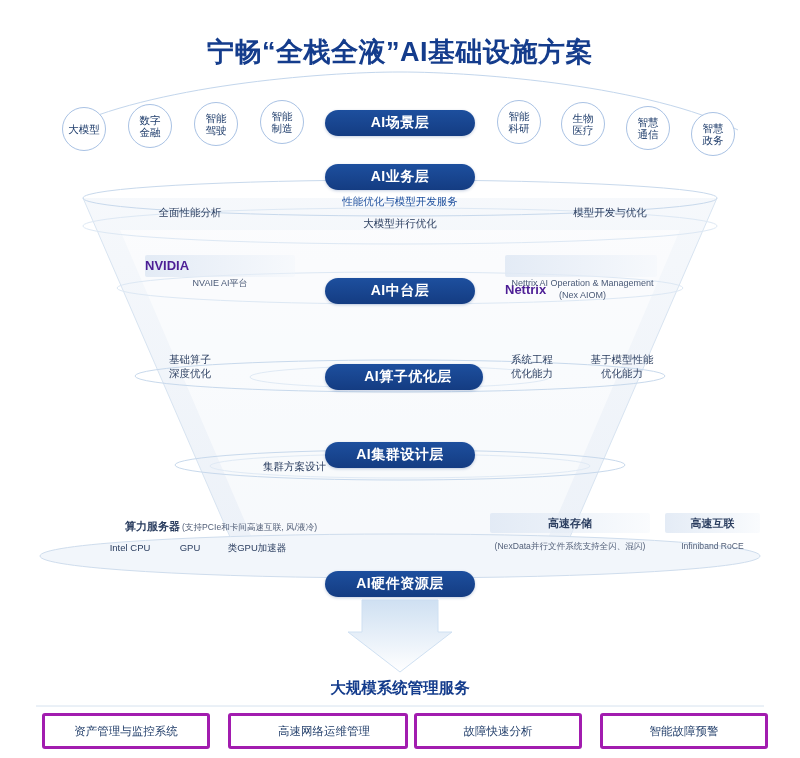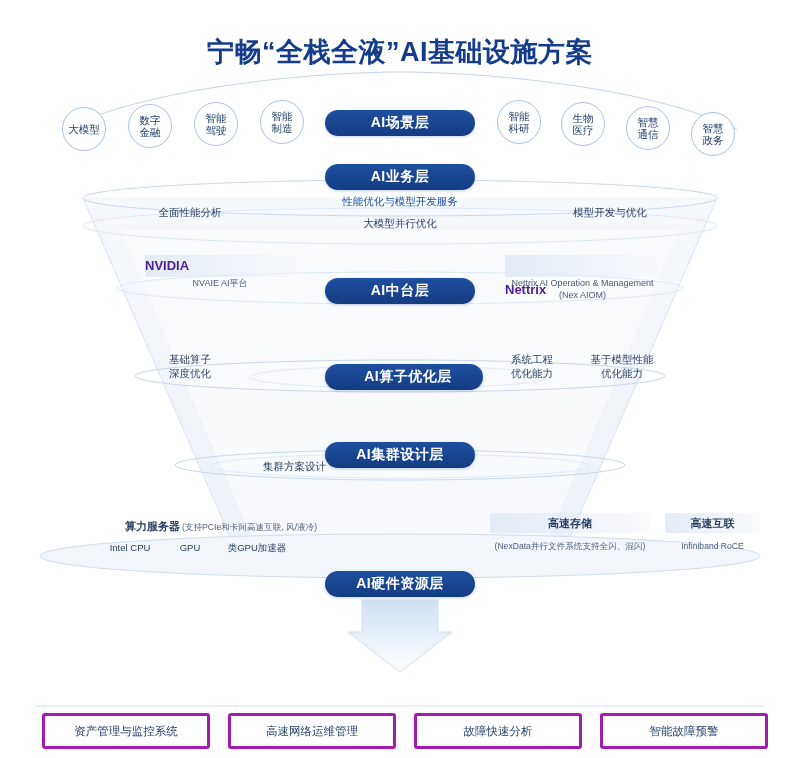--- a/index.html
+++ b/index.html
@@ -258,19 +258,20 @@
   <div class="cap small" style="left:212px; top:541px; width:90px;">类GPU加速器</div>
 
   <div class="vendor-box" style="left:490px; top:513px; width:160px; height:20px;"></div>
   <div class="cap" style="left:490px; top:516px; width:160px; font-size:11px; font-weight:bold;">高速存储</div>
   <div class="cap tiny" style="left:480px; top:540px; width:180px;">(NexData并行文件系统支持全闪、混闪)</div>
 
   <div class="vendor-box" style="left:665px; top:513px; width:95px; height:20px;"></div>
   <div class="cap" style="left:665px; top:516px; width:95px; font-size:11px; font-weight:bold;">高速互联</div>
   <div class="cap tiny" style="left:660px; top:540px; width:105px;">Infiniband  RoCE</div>
 
+  <div class="bottom-title">大规模系统管理服务</div>
 
   <div class="svc" style="left:42px;  top:713px; width:162px;">资产管理与监控系统</div>
-  <div class="svc" style="left:228px; top:713px; width:162px;">高速网络运维管理</div>
+  <div class="svc" style="left:228px; top:713px; width:162px;padding-left:12px;">高速网络运维管理</div>
   <div class="svc" style="left:414px; top:713px; width:162px;">故障快速分析</div>
   <div class="svc" style="left:600px; top:713px; width:162px;">智能故障预警</div>
 
 </div>
 
 </body></html>

